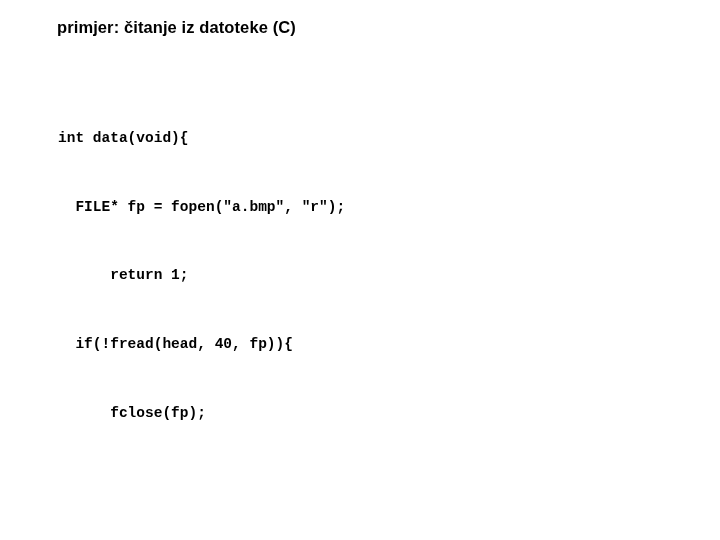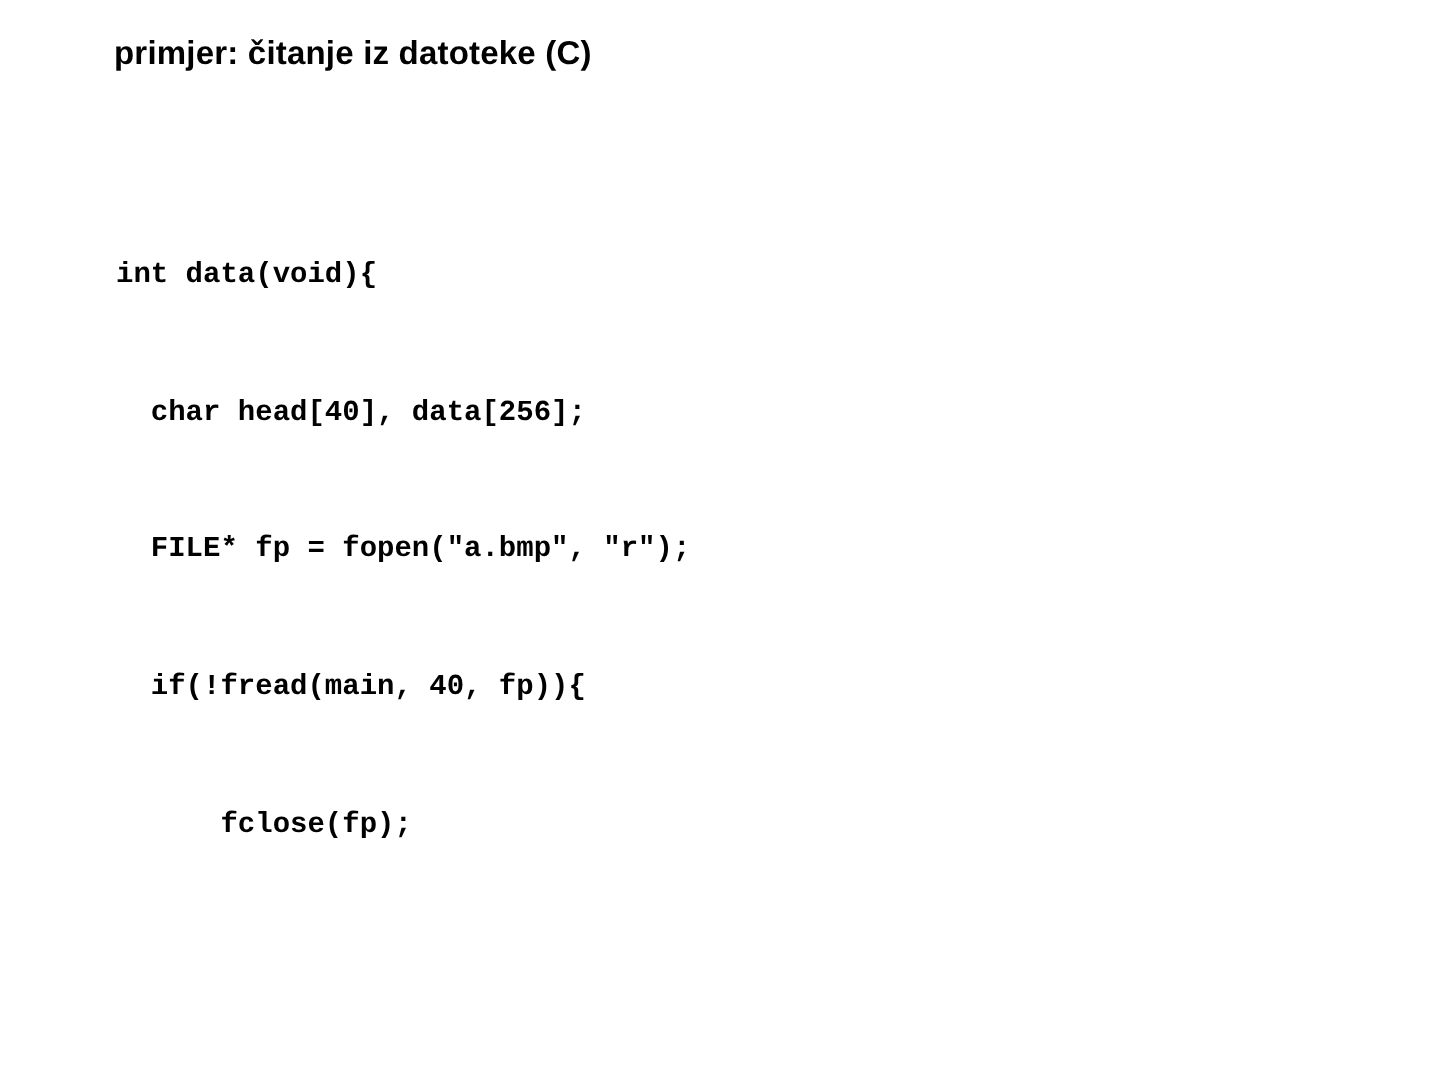--- a/index.html
+++ b/index.html
@@ -51,23 +51,23 @@
 </style>
 </head>
 <body>
 
 <div class="slide">
 
   <div class="slide-title">primjer: čitanje iz datoteke (C)</div>
 
   <div class="code-block">
     <div class="code-line">int data(void){</div>
-    <div class="code-line">  char head[40], data[256];</div>
     <div class="code-line">  FILE* fp = fopen("a.bmp", "r");</div>
-    <div class="code-line">  if(!fread(main, 40, fp)){</div>
+    <div class="code-line">      return 1;</div>
+    <div class="code-line">  if(!fread(head, 40, fp)){</div>
     <div class="code-line">      fclose(fp);</div>
     
     
     
     
     
     
     
     
     

